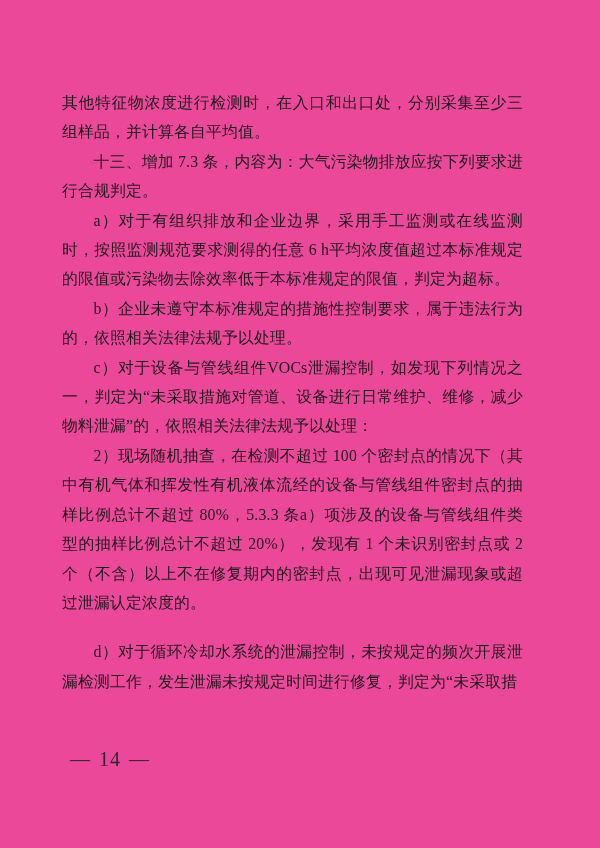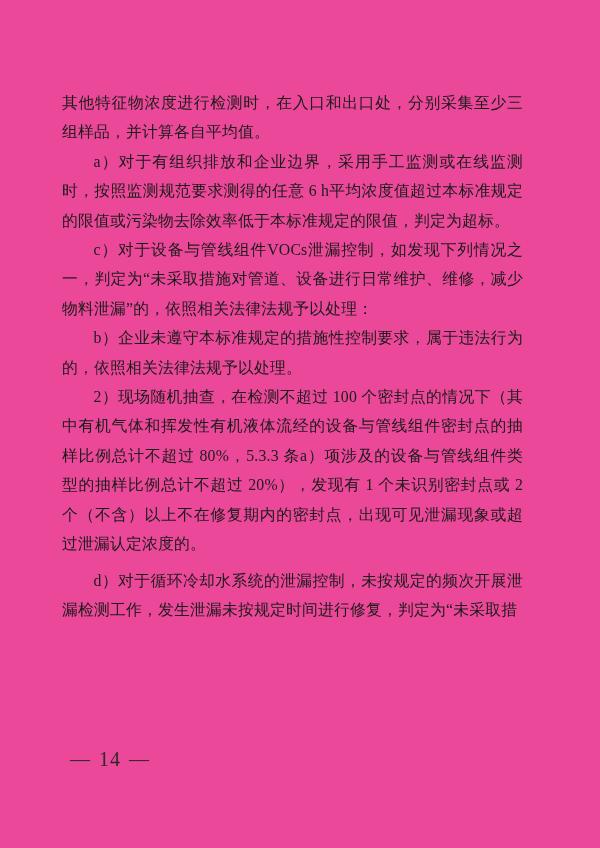--- a/index.html
+++ b/index.html
@@ -19,40 +19,41 @@
     top: 88px;
     width: 461px;
     font-size: 15.8px;
     line-height: 29.4px;
     text-align: justify;
     text-justify: inter-ideograph;
     letter-spacing: 0.2px;
   }
   .para { margin: 0; padding: 0; }
   .para.indent { text-indent: 2em; }
-  .para.gap-before { margin-top: 7px; }
+  .para.gap-before { margin-top: 20px; }
   .footer {
     position: absolute;
     left: 70px;
     top: 750px;
     font-size: 20px;
     line-height: 18px;
     color: #2a2a2a;
     letter-spacing: 1px;
     word-spacing: 2px;
   }
 </style>
 </head>
 <body>
 
 <div class="page">
   <div class="content">
     <p class="para">其他特征物浓度进行检测时，在入口和出口处，分别采集至少三组样品，并计算各自平均值。</p>
+    <p class="para indent">十三、增加 7.3 条，内容为：大气污染物排放应按下列要求进行合规判定。</p>
     <p class="para indent">a）对于有组织排放和企业边界，采用手工监测或在线监测时，按照监测规范要求测得的任意 6 h平均浓度值超过本标准规定的限值或污染物去除效率低于本标准规定的限值，判定为超标。</p>
+    <p class="para indent">b）企业未遵守本标准规定的措施性控制要求，属于违法行为的，依照相关法律法规予以处理。</p>
     <p class="para indent">c）对于设备与管线组件VOCs泄漏控制，如发现下列情况之一，判定为“未采取措施对管道、设备进行日常维护、维修，减少物料泄漏”的，依照相关法律法规予以处理：</p>
-    <p class="para indent">b）企业未遵守本标准规定的措施性控制要求，属于违法行为的，依照相关法律法规予以处理。</p>
     <p class="para indent">2）现场随机抽查，在检测不超过 100 个密封点的情况下（其中有机气体和挥发性有机液体流经的设备与管线组件密封点的抽样比例总计不超过 80%，5.3.3 条a）项涉及的设备与管线组件类型的抽样比例总计不超过 20%），发现有 1 个未识别密封点或 2 个（不含）以上不在修复期内的密封点，出现可见泄漏现象或超过泄漏认定浓度的。</p>
     <p class="para indent gap-before">d）对于循环冷却水系统的泄漏控制，未按规定的频次开展泄漏检测工作，发生泄漏未按规定时间进行修复，判定为“未采取措</p>
   </div>
   <div class="footer">
     <span>— 14 —</span>
   </div>
 </div>
 
 </body></html>

